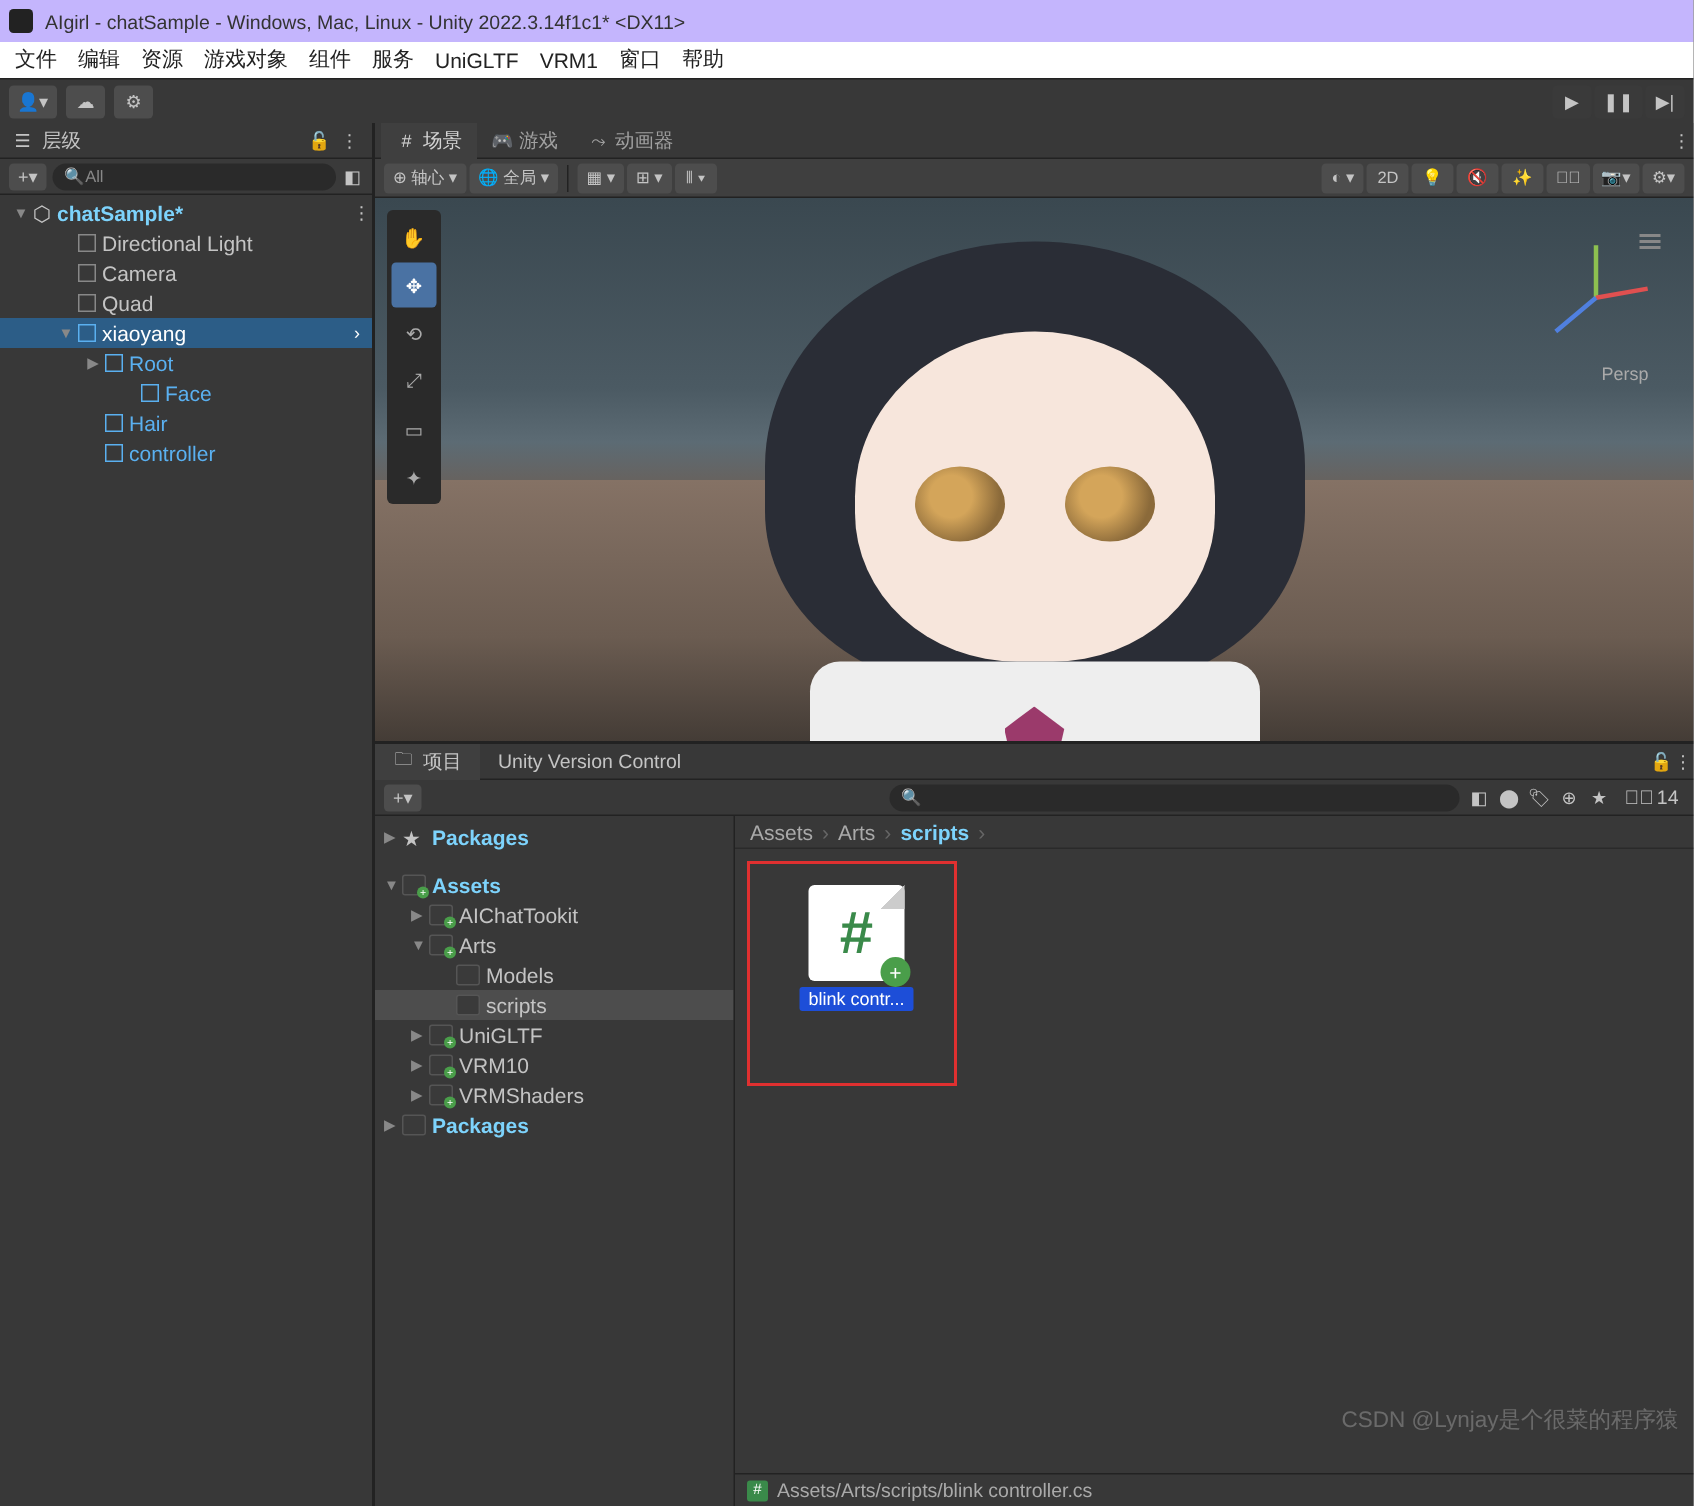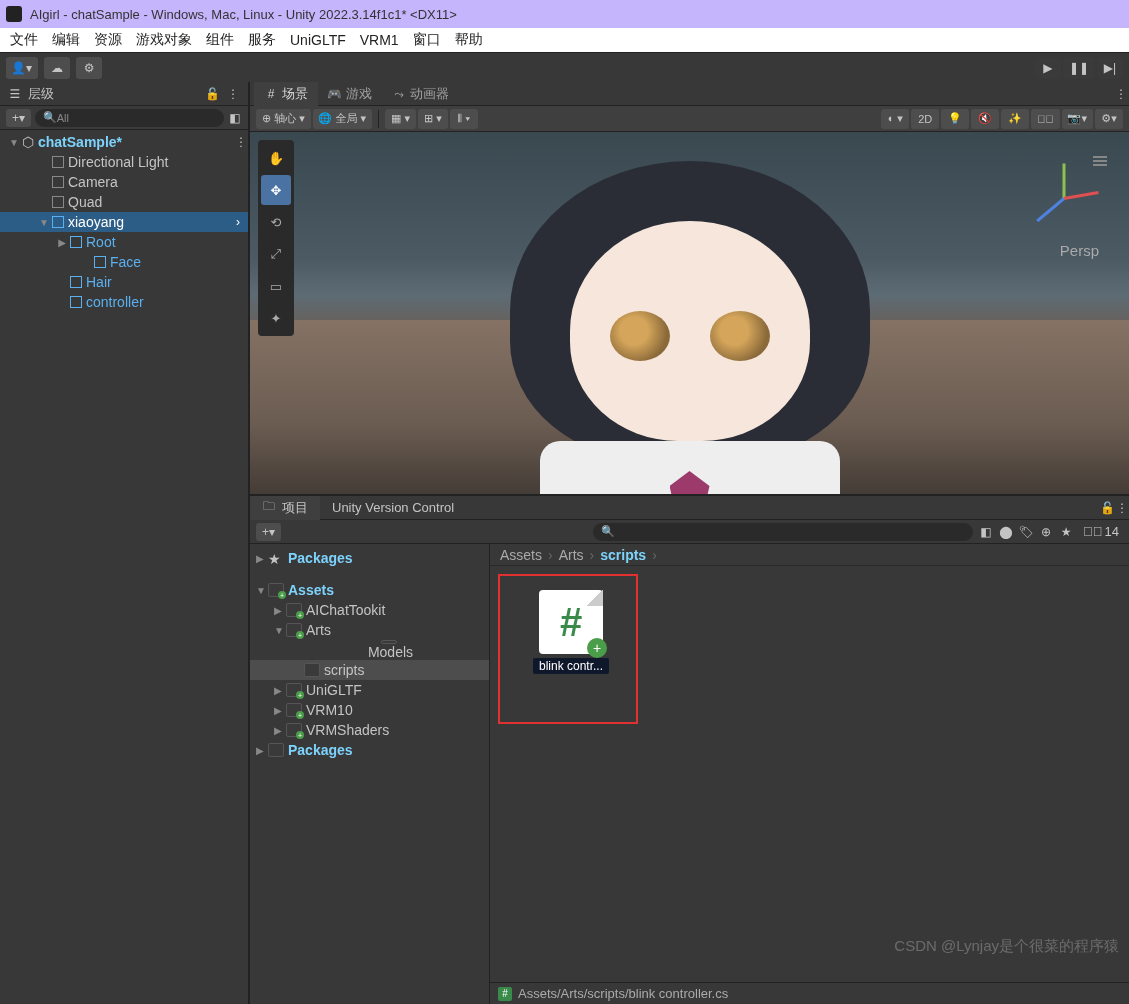--- a/index.html
+++ b/index.html
@@ -46,21 +46,21 @@
 .tool-palette { position: absolute; left: 8px; top: 8px; width: 36px; background: #2a2a2a; border-radius: 4px; padding: 3px; display: flex; flex-direction: column; gap: 2px; }
 .tp-btn { width: 30px; height: 30px; display: flex; align-items: center; justify-content: center; border-radius: 3px; color: #aaa; }
 .tp-btn.active { background: #4a72a3; color: #fff; }
 .gizmo { position: absolute; right: 20px; top: 20px; width: 90px; height: 90px; }
 .axis { position: absolute; left: 45px; top: 45px; width: 35px; height: 3px; transform-origin: left center; }
 .axis.x { background: #e05050; transform: rotate(-10deg); } 
 .axis.y { background: #8dc050; transform: rotate(-90deg); }
 .axis.z { background: #5080e0; transform: rotate(140deg); }
 .gizmo-lines { position: absolute; right: 2px; top: 4px; width: 14px; display:flex; flex-direction:column; gap:2px;}
 .gizmo-lines div{height:2px; background:#888;}
-.persp { position: absolute; right: 30px; top: 110px; color: #aaa; font-size: 15px; }
+.persp { position: absolute; right: 30px; top: 110px; color: #aaa; font-size: 12px; }
 .project { height: 510px; background: #383838; border-top: 2px solid #222; display: flex; flex-direction: column; }
 .proj-tabs { height: 24px; display: flex; align-items: center; border-bottom: 1px solid #222; }
 .ptab { padding: 0 12px; height: 24px; display: flex; align-items: center; gap: 6px; }
 .ptab.active { background: #3f3f3f; }
 .proj-tool { height: 24px; display: flex; align-items: center; padding: 0 6px; gap: 6px; border-bottom: 1px solid #222; }
 .proj-body { flex: 1; display: flex; }
 .proj-tree { width: 240px; border-right: 1px solid #222; padding: 4px 0; font-size: 14px; overflow:auto;}
 .ptree-row { display: flex; align-items: center; height: 20px; padding-left: 6px; cursor: pointer; }
 .ptree-row.sel { background: #4d4d4d; }
 .ptree-row .arrow { width: 12px; font-size: 10px; color: #888; }
@@ -70,21 +70,21 @@
 .proj-content { flex: 1; display: flex; flex-direction: column; }
 .breadcrumb { height: 22px; display: flex; align-items: center; padding: 0 10px; gap: 6px; font-size: 14px; color: #aaa; border-bottom: 1px solid #2a2a2a; }
 .breadcrumb .sep { color: #666; }
 .grid { flex: 1; padding: 12px; position: relative; }
 .red-box { position: absolute; left: 8px; top: 8px; width: 140px; height: 150px; border: 2px solid #e03030; pointer-events: none; }
 .asset { width: 90px; display: flex; flex-direction: column; align-items: center; gap: 4px; margin: 12px 0 0 24px; }
 .asset-icn { width: 64px; height: 64px; background: #fff; border-radius: 4px; position: relative; display: flex; align-items: center; justify-content: center; }
 .asset-icn::before { content: ""; position: absolute; right: 0; top: 0; width: 16px; height: 16px; background: linear-gradient(135deg, transparent 50%, #ccc 50%); }
 .hash { font-size: 40px; font-weight: bold; color: #3a8a4a; }
 .asset-plus { position: absolute; right: -4px; bottom: -4px; width: 20px; height: 20px; background: #4a9e4a; border-radius: 50%; color: #fff; display: flex; align-items: center; justify-content: center; font-size: 14px; }
-.asset-lbl { background: #0f172a; color: #fff; padding: 1px 6px; border-radius: 2px; font-size: 12px; max-width: 82px; overflow: hidden; white-space: nowrap; }
+.asset-lbl { background: #1d4ed8; color: #fff; padding: 1px 6px; border-radius: 2px; font-size: 12px; max-width: 82px; overflow: hidden; white-space: nowrap; }
 .proj-status { height: 22px; border-top: 1px solid #222; display: flex; align-items: center; padding: 0 8px; gap: 6px; font-size: 13px; color: #aaa; }
 .cs-icn { width: 14px; height: 14px; background: #3a8a4a; border-radius: 2px; font-size: 10px; color: #fff; display: flex; align-items: center; justify-content: center; }
 .watermark { position: absolute; right: 10px; bottom: 26px; color: rgba(200,200,200,0.35); font-size: 15px; }
 .mini-icn { width: 14px; height: 14px; display: inline-flex; align-items: center; justify-content: center; font-size: 12px; }
 .bold { font-weight: bold; color: #7dd3fc; }
 </style>
 </head>
 <body>
 
 <div class="titlebar">
@@ -327,21 +327,21 @@
                 </span>
                 <span>AIChatTookit</span>
               </div>
               <div class="ptree-row" style="padding-left: 24px;">
                 <span class="arrow">▼</span>
                 <span class="fold-icn">
                   <span class="plus">+</span>
                 </span>
                 <span>Arts</span>
               </div>
-              <div class="ptree-row" style="padding-left: 42px; flex-direction: column;">
+              <div class="ptree-row" style="padding-left: 42px;">
                 <span class="arrow"></span>
                 <span class="fold-icn"></span>
                 <span>Models</span>
               </div>
               <div class="ptree-row sel" style="padding-left: 42px;">
                 <span class="arrow"></span>
                 <span class="fold-icn"></span>
                 <span>scripts</span>
               </div>
               <div class="ptree-row" style="padding-left: 24px;">

